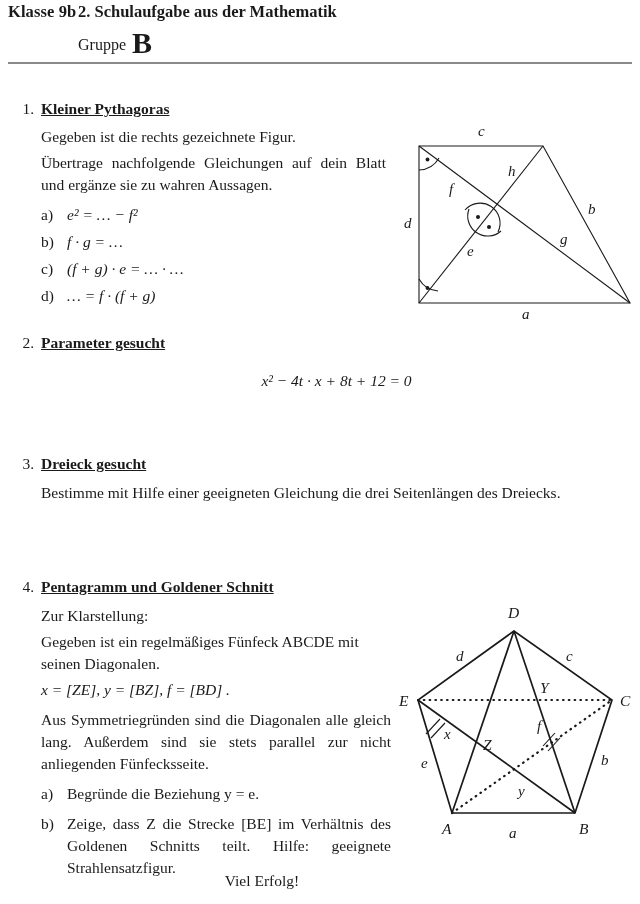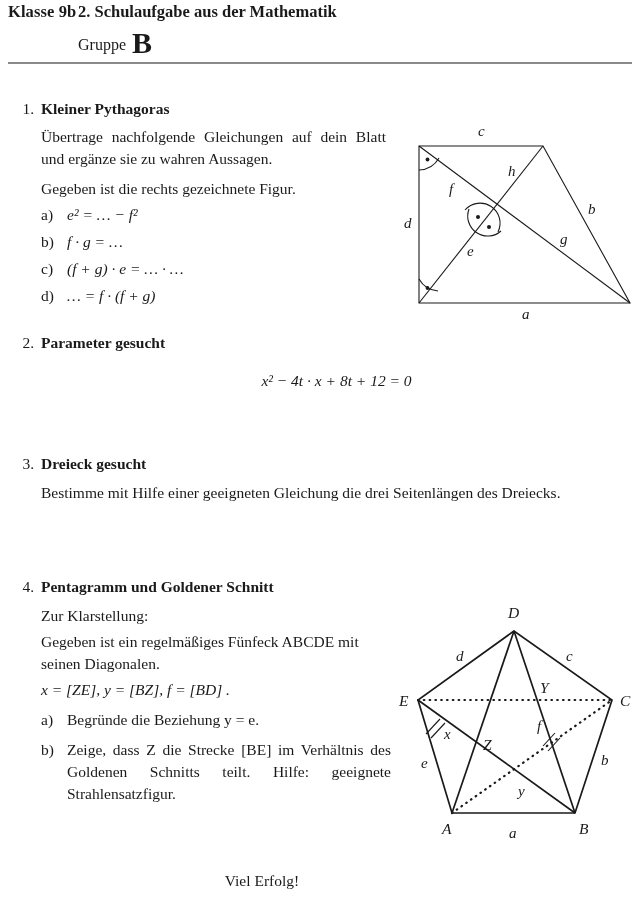--- a/index.html
+++ b/index.html
@@ -37,21 +37,21 @@
   }
 
   
   .ex { position:absolute; }
   .ex-num {
     position:absolute; left:0; top:0; width:26px;
     text-align:right; font-size:15.5px;
   }
   .ex-head {
     position:absolute; left:33px; top:0;
-    font-weight:bold; font-size:15.5px; white-space:nowrap;
+    font-weight:bold; font-size:15.5px; white-space:nowrap;text-decoration:underline;
   }
   .ex-body { position:absolute; left:33px; font-size:15.5px; line-height:1.42; }
 
   .para { margin:0 0 8px 0; }
   .para.tight { margin-bottom:4px; }
   .just { text-align:justify; text-justify:inter-word; }
 
   
   .subs { margin-top:4px; }
   .sub { position:relative; padding-left:26px; margin-bottom:5px; font-size:15.5px; }
@@ -89,22 +89,22 @@
     <div class="hdr-row2">
       <span class="hdr-gruppe">Gruppe</span><span class="hdr-letter">B</span>
     </div>
     <div class="rule"></div>
   </div>
 
   <div class="ex" style="left:8px; top:100px; width:400px;">
     <div class="ex-num">1.</div>
     <div class="ex-head">Kleiner Pythagoras</div>
     <div class="ex-body" style="top:26px; width:345px;">
+      <p class="para tight">Gegeben ist die rechts gezeichnete Figur.</p>
       <p class="para just">Übertrage nachfolgende Gleichungen auf dein Blatt und ergänze sie zu wahren Aussagen.</p>
-      <p class="para tight">Gegeben ist die rechts gezeichnete Figur.</p>
       <div class="subs">
         <div class="sub">
           <span class="sub-lbl">a)</span>
           <span class="mathi nb">e² = … − f²</span>
         </div>
         <div class="sub">
           <span class="sub-lbl">b)</span>
           <span class="mathi nb">f · g = …</span>
         </div>
         <div class="sub">
@@ -166,20 +166,21 @@
     </div>
   </div>
 
   <div class="ex" style="left:8px; top:578px; width:400px;">
     <div class="ex-num">4.</div>
     <div class="ex-head">Pentagramm und Goldener Schnitt</div>
     <div class="ex-body" style="top:27px; width:350px;">
       <p class="para tight">Zur Klarstellung:</p>
       <p class="para tight">Gegeben ist ein regelmäßiges Fünfeck ABCDE mit seinen Diagonalen.</p>
       <p class="para mathi">x = [ZE], y = [BZ], f = [BD] .</p>
+      <p class="para just">Aus Symmetriegründen sind die Diagonalen alle gleich lang. Außerdem sind sie stets parallel zur nicht anliegenden Fünfecksseite.</p>
       <div class="subs">
         <div class="sub" style="margin-bottom:8px;">
           <span class="sub-lbl">a)</span>
           <span>Begründe die Beziehung   y = e.</span>
         </div>
         <div class="sub just">
           <span class="sub-lbl">b)</span>
           <span>Zeige, dass Z die Strecke [BE] im Verhältnis des Goldenen Schnitts teilt. Hilfe: geeignete Strahlensatzfigur.</span>
         </div>
       </div>

